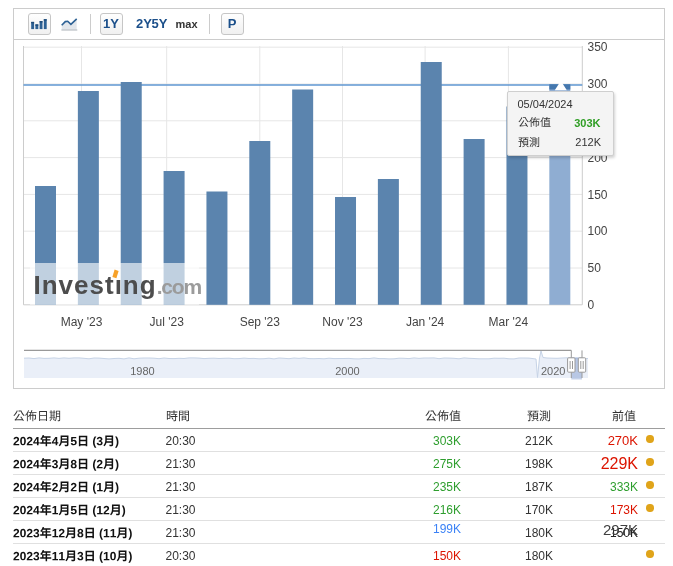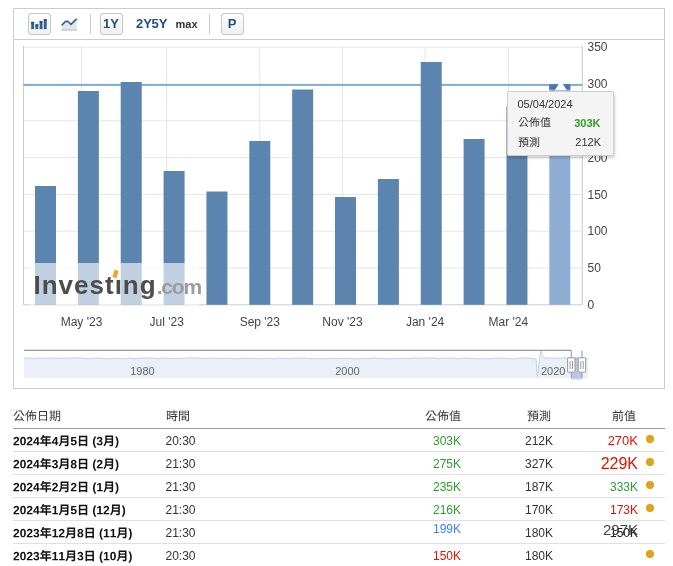--- a/index.html
+++ b/index.html
@@ -227,21 +227,21 @@
       <use href="#g20" transform="translate(57.37,12.24) scale(0.005859,-0.005859)"></use>
       <use href="#g16" transform="translate(64.04,12.24) scale(0.012000,-0.012000)"></use>
       <use href="#g17" transform="translate(79.38,12.24) scale(0.005859,-0.005859)"></use>
       <use href="#g10" transform="translate(83.37,12.24) scale(0.005859,-0.005859)"></use>
       <use href="#g14" transform="translate(90.05,12.24) scale(0.012000,-0.012000)"></use>
       <use href="#g19" transform="translate(102.05,12.24) scale(0.005859,-0.005859)"></use>
     </g>
   </svg>
 <div class="abs" style="left:165.5px;top:458.0px;font-size:12px;line-height:12px;color:#333">21:30</div>
 <div class="abs r" style="left:401px;top:458.0px;width:60px;font-size:12px;line-height:12px;color:#2e9e2e">275K</div>
-<div class="abs r" style="left:493px;top:458.0px;width:60px;font-size:12px;line-height:12px;color:#333">327K</div>
+<div class="abs r" style="left:493px;top:458.0px;width:60px;font-size:12px;line-height:12px;color:#333">198K</div>
 <div class="abs r" style="left:578px;top:458.0px;width:60px;font-size:16px;line-height:12px;color:#dc1400">229K</div>
 <div class="abs" style="left:646.3px;top:458.3px;width:7.4px;height:7.4px;border-radius:50%;background:#e0a41a"></div>
 <svg style="position:absolute;left:13.4px;top:478.56px;overflow:visible" width="108" height="18">
     <g fill="#111">
       <use href="#g10" transform="translate(0.00,12.24) scale(0.005859,-0.005859)"></use>
       <use href="#g11" transform="translate(6.67,12.24) scale(0.005859,-0.005859)"></use>
       <use href="#g10" transform="translate(13.35,12.24) scale(0.005859,-0.005859)"></use>
       <use href="#g12" transform="translate(20.02,12.24) scale(0.005859,-0.005859)"></use>
       <use href="#g13" transform="translate(26.70,12.24) scale(0.012000,-0.012000)"></use>
       <use href="#g10" transform="translate(38.70,12.24) scale(0.005859,-0.005859)"></use>

